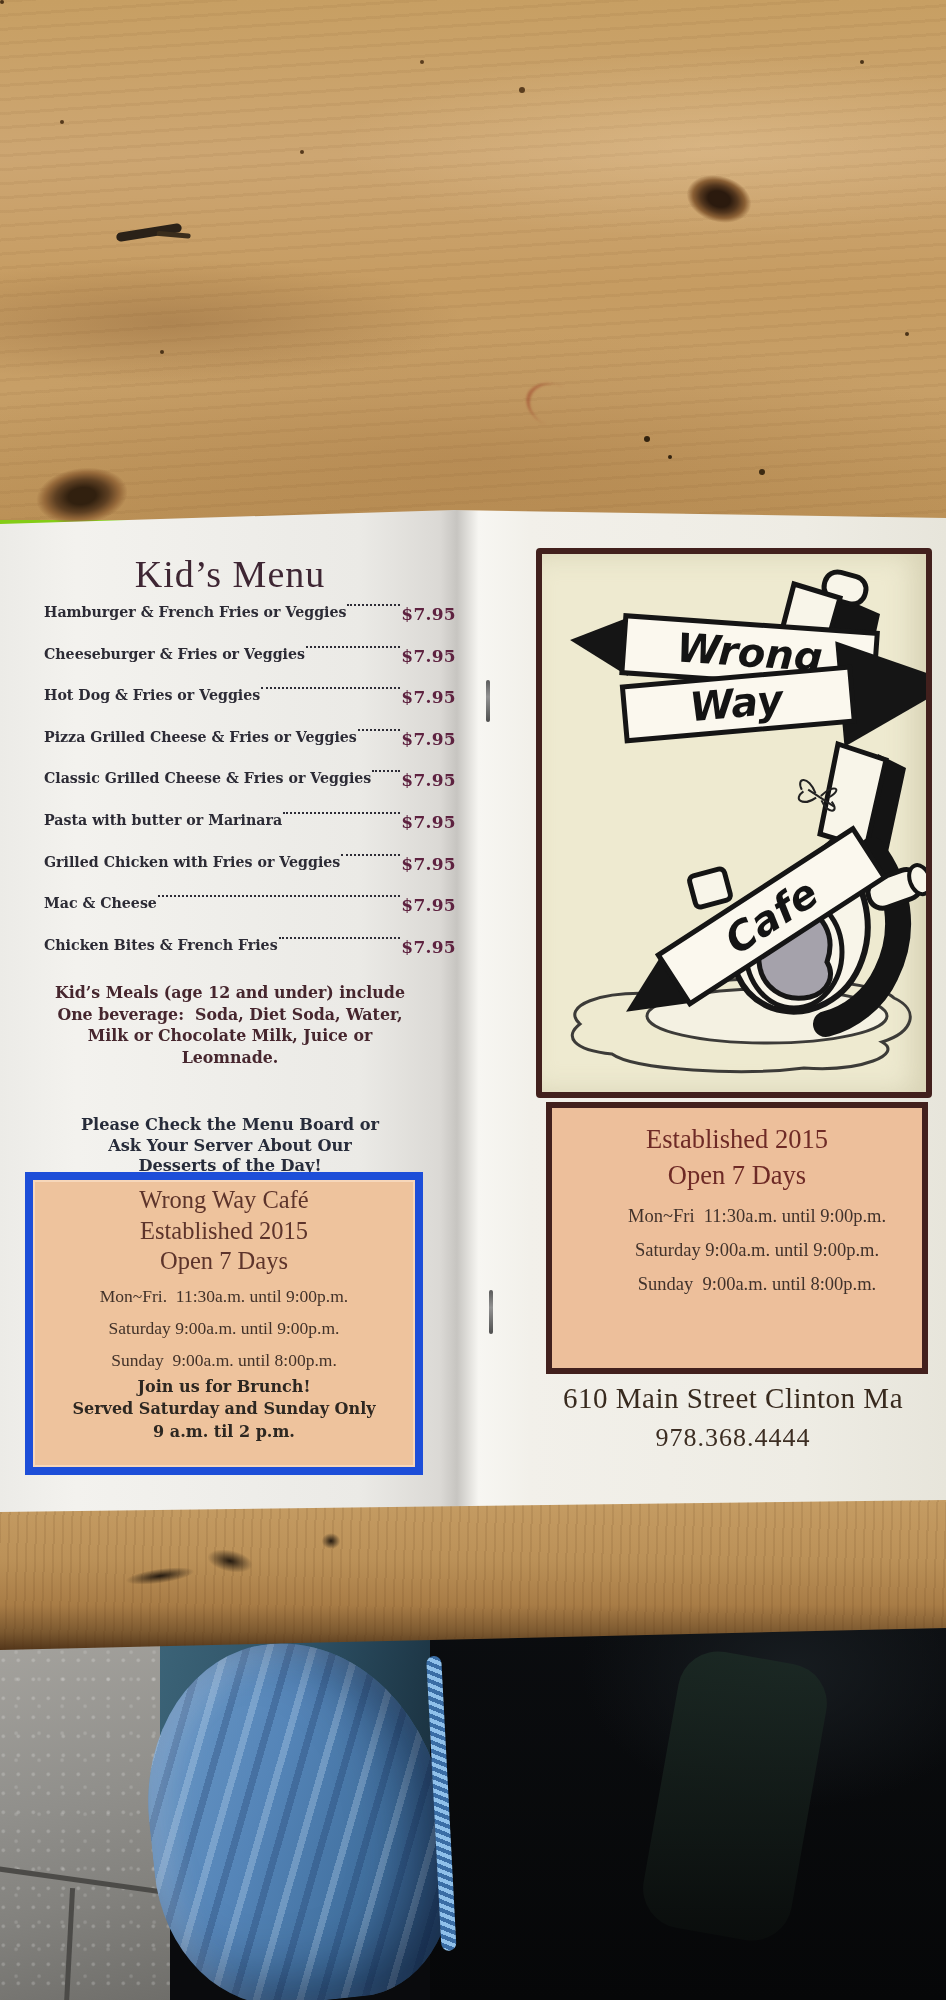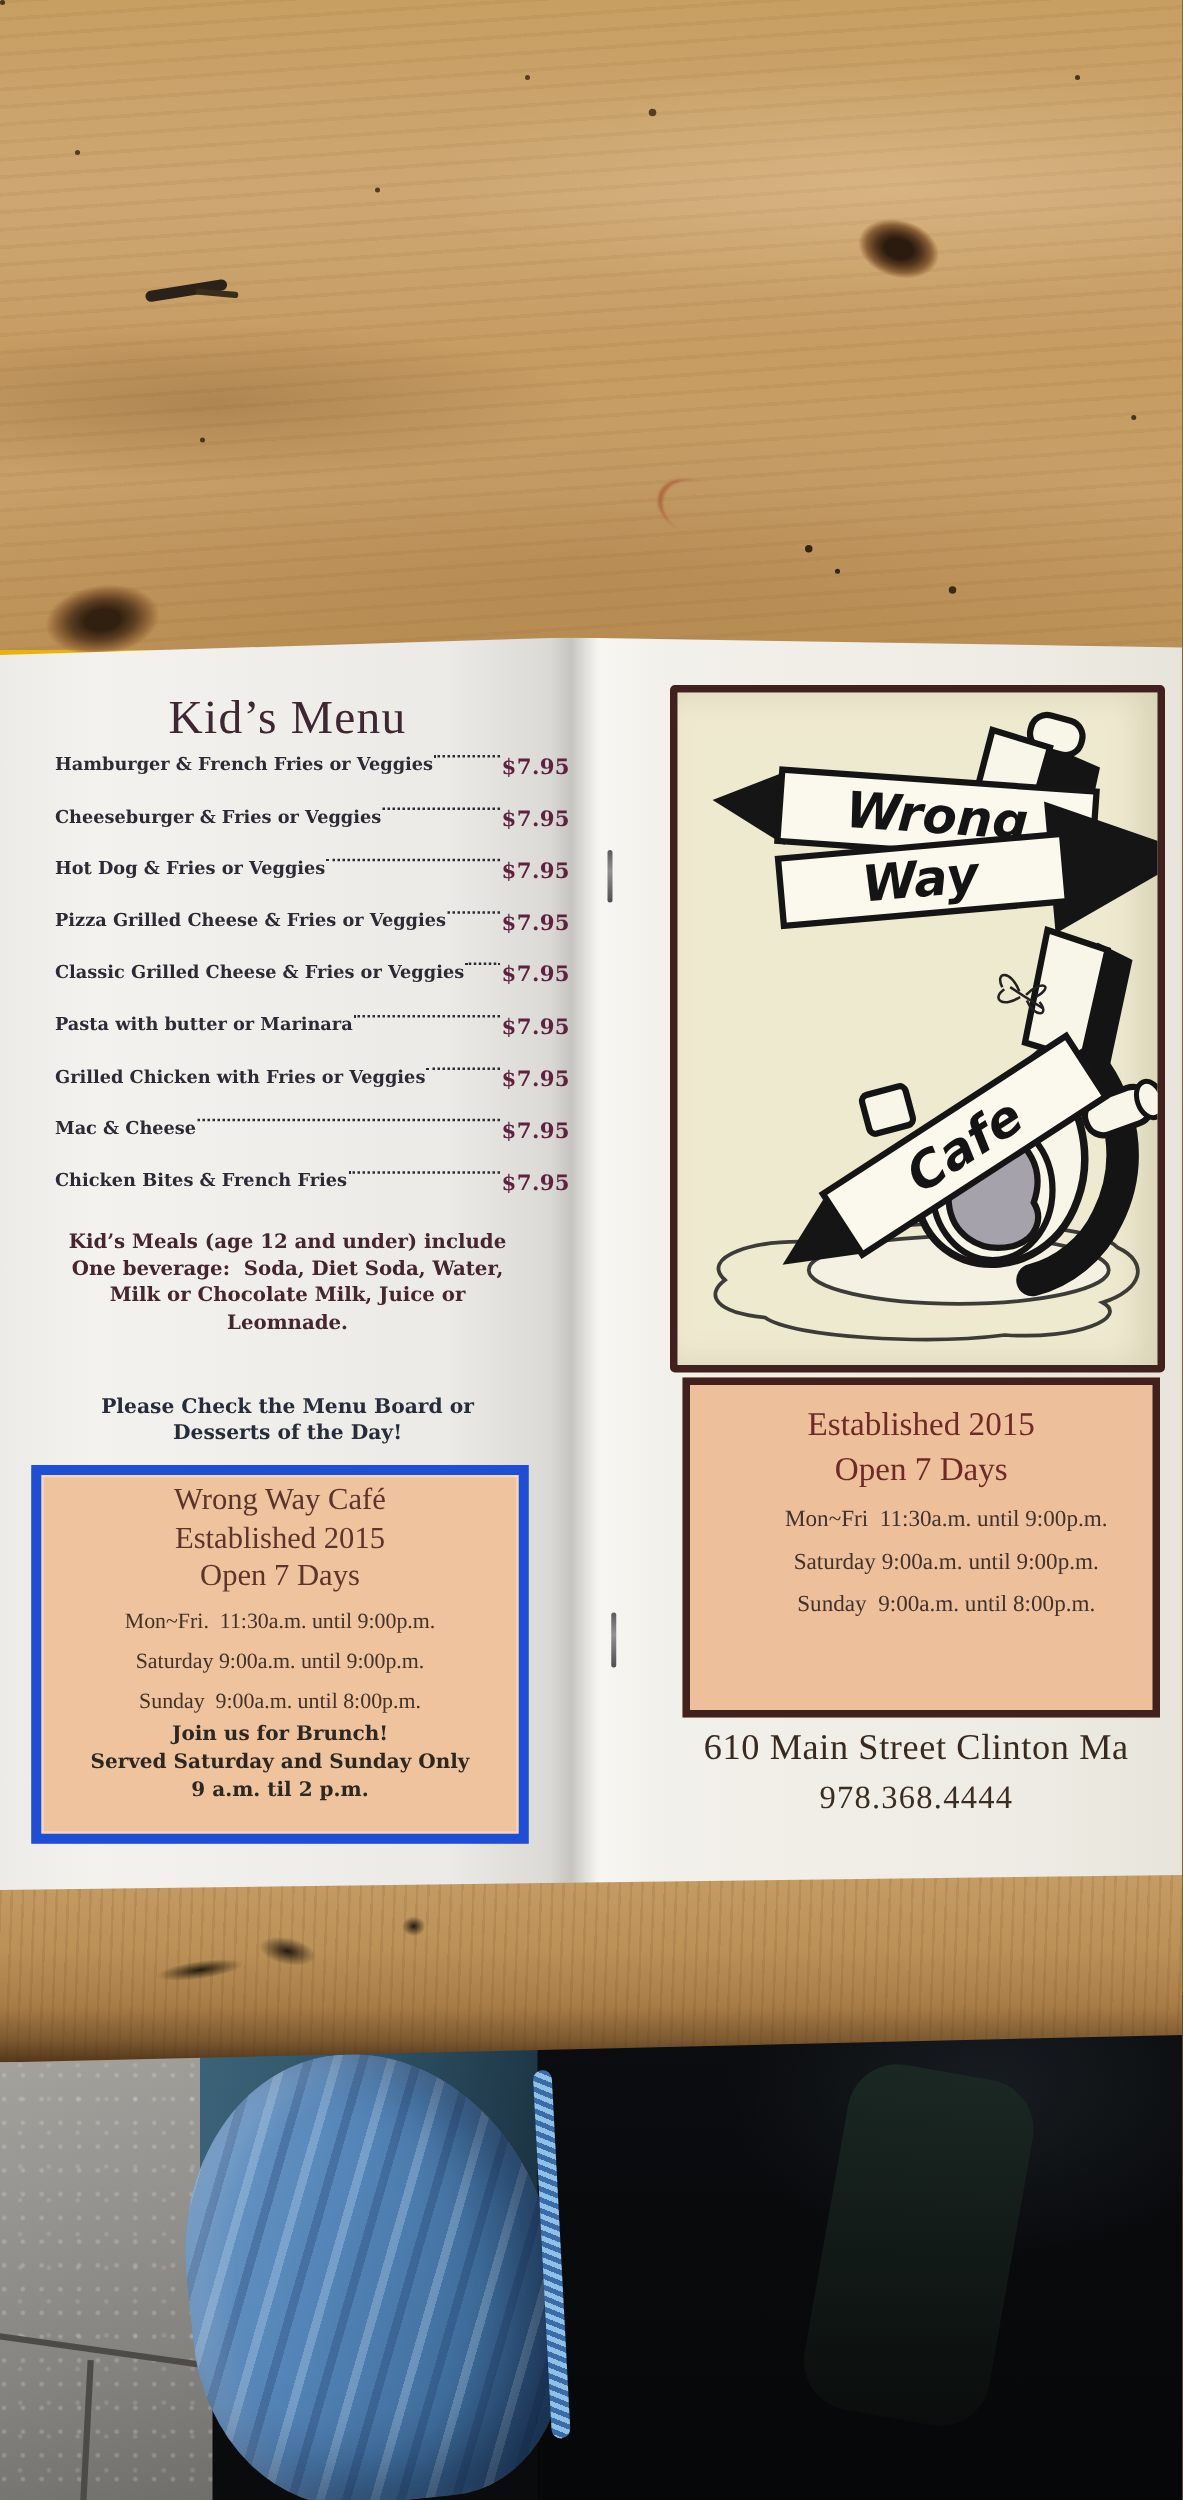--- a/index.html
+++ b/index.html
@@ -1,16 +1,16 @@
 <!DOCTYPE html>
 <html><head>
 <meta charset="utf-8">
 <style>
   html,body{margin:0;padding:0;background:#222;}
-  #scene{position:relative;width:946px;height:2000px;overflow:hidden;background:#eab308;
+  #scene{position:relative;width:946px;height:2000px;overflow:hidden;background:#84cc16;
          font-family:"Liberation Serif",serif;}
   #scene *{box-sizing:border-box;}
 
   
   .wood-top{position:absolute;left:0;top:0;width:946px;height:520px;
     background:
       radial-gradient(ellipse 420px 90px at 18% 62%, rgba(120,78,40,.30), transparent 70%),
       radial-gradient(ellipse 520px 130px at 75% 28%, rgba(255,230,190,.22), transparent 72%),
       radial-gradient(ellipse 700px 170px at 50% 88%, rgba(150,100,50,.22), transparent 75%),
       repeating-linear-gradient(176deg, rgba(110,70,30,.07) 0 3px, rgba(0,0,0,0) 3px 14px),
@@ -192,20 +192,21 @@
 
     <div class="note note1">
       <div>Kid’s Meals (age 12 and under) include</div>
       <div>One beverage:&nbsp; Soda, Diet Soda, Water,</div>
       <div>Milk or Chocolate Milk, Juice or</div>
       <div>Leomnade.</div>
     </div>
 
     <div class="note note2">
       <div>Please Check the Menu Board or</div>
+      <div>Ask Your Server About Our</div>
       <div>Desserts of the Day!</div>
     </div>
 
     <div class="left-box">
       <div class="box-h">Wrong Way Café</div>
       <div class="box-h">Established 2015</div>
       <div class="box-h">Open 7 Days</div>
       <div class="hrs-wrap">
         <div class="hrs">Mon~Fri.&nbsp; 11:30a.m. until 9:00p.m.</div>
         <div class="hrs">Saturday 9:00a.m. until 9:00p.m.</div>

